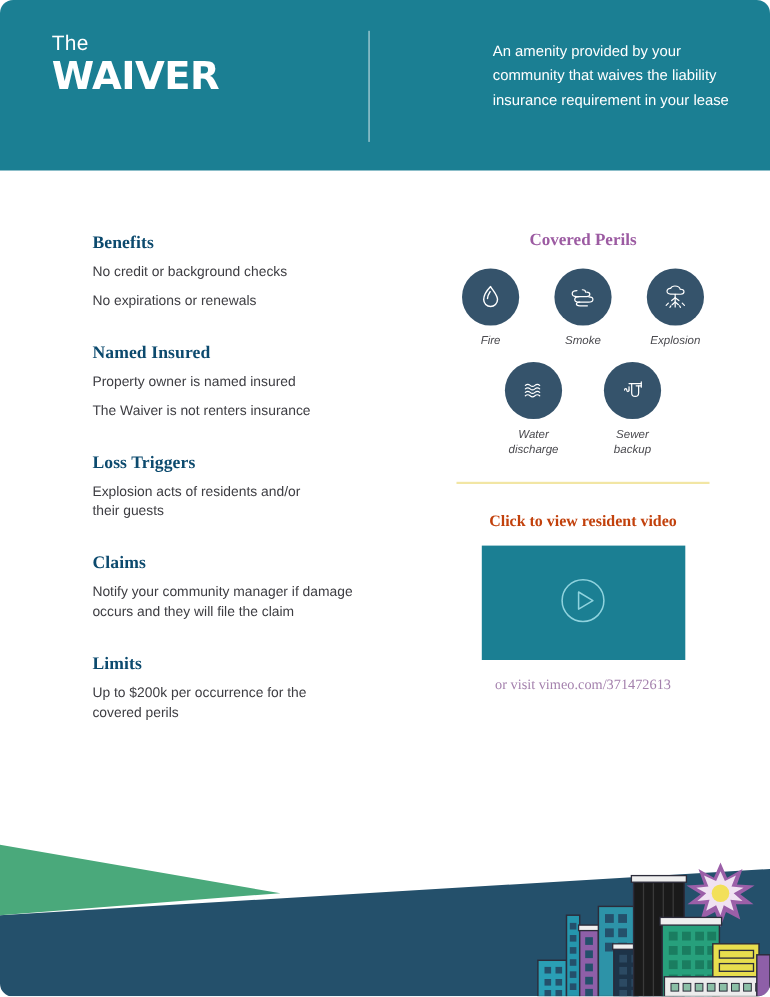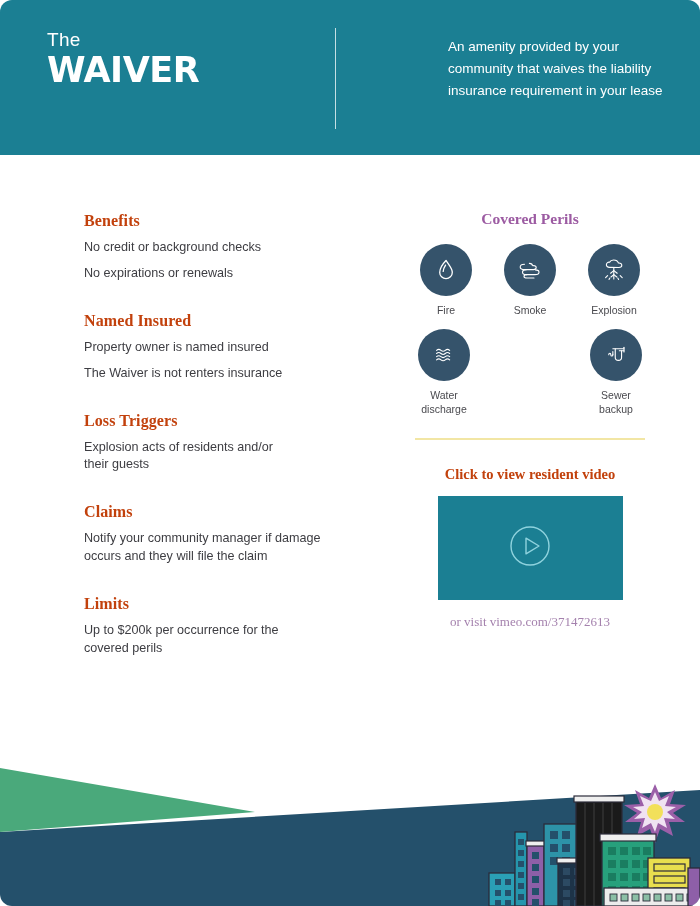--- a/index.html
+++ b/index.html
@@ -39,37 +39,37 @@
   
   .content{position:absolute;left:0;top:155px;width:700px;height:600px;}
 
   .col-left{position:absolute;left:84px;top:57px;width:300px;}
   .col-right{position:absolute;left:415px;top:55px;width:230px;}
 
   .sect{margin-bottom:29px;}
   .sect:last-child{margin-bottom:1px;}
   .sect-title{
     font-family:"Liberation Serif",serif;
-    font-weight:700;font-size:16px;color:#c2410c;
+    font-weight:700;font-size:16px;color:#0c4a6e;
     margin:0 0 9px 0;letter-spacing:.1px;
   }
   .sect p{
     margin:0 0 8px 0;font-size:12.6px;color:#3d3d42;line-height:1.42;
   }
   .sect p:last-child{margin-bottom:0;}
 
   
   .perils-title{
     font-family:"Liberation Serif",serif;
     font-weight:700;font-size:15.5px;color:#9c5ba2;
     text-align:center;margin:0 0 16px 0;
   }
   .peril-row{display:flex;justify-content:center;gap:26px;}
-  .peril-row.second{margin-top:12px;gap:32px;justify-content:space-between;}
-  .peril{width:58px;text-align:center;}
+  .peril-row.second{margin-top:12px;gap:32px;}
+  .peril{width:58px;text-align:center;font-style:italic;}
   .peril-circle{
     width:52px;height:52px;border-radius:50%;
     background:#35536b;margin:0 auto 8px auto;
     display:flex;align-items:center;justify-content:center;
   }
   .peril-circle svg{display:block;}
   .peril-label{font-size:10.5px;color:#4a4a4f;line-height:1.28;}
 
   .divider-yellow{
     margin:22px 0 0 0;height:2px;width:100%;

